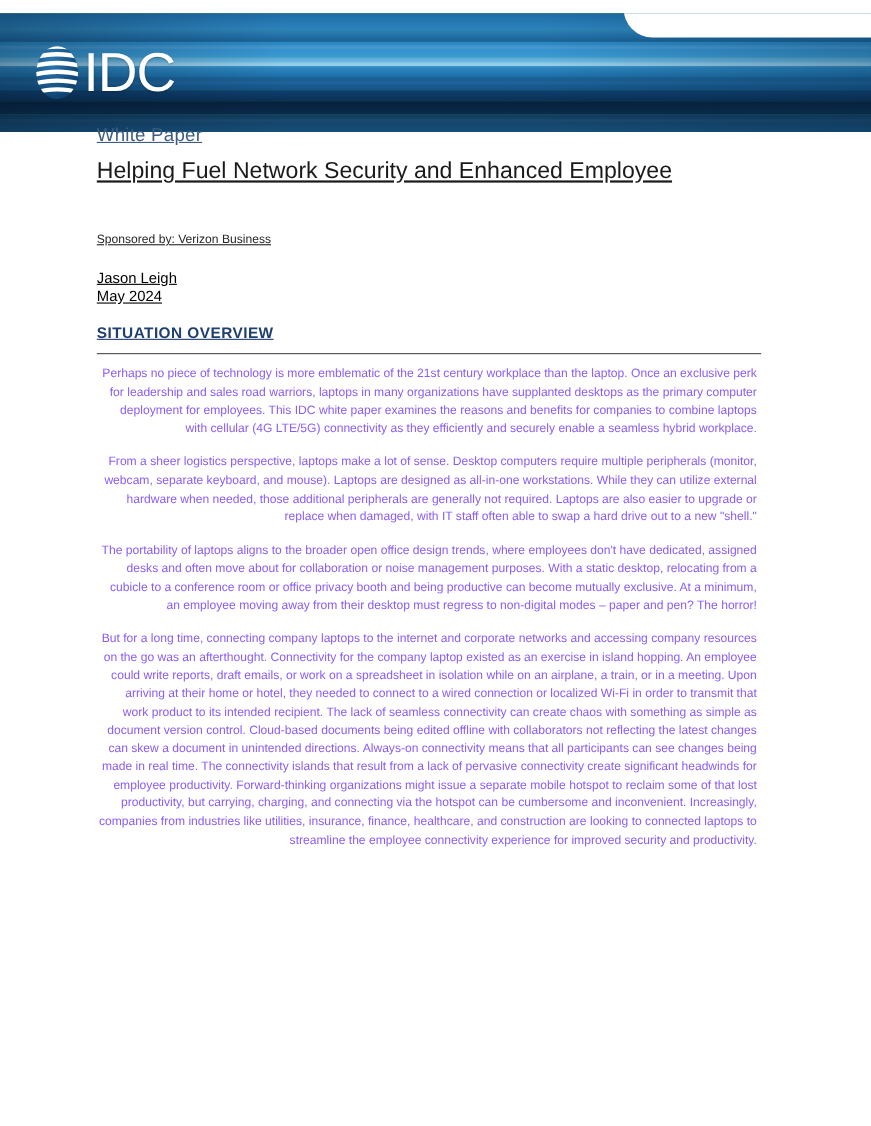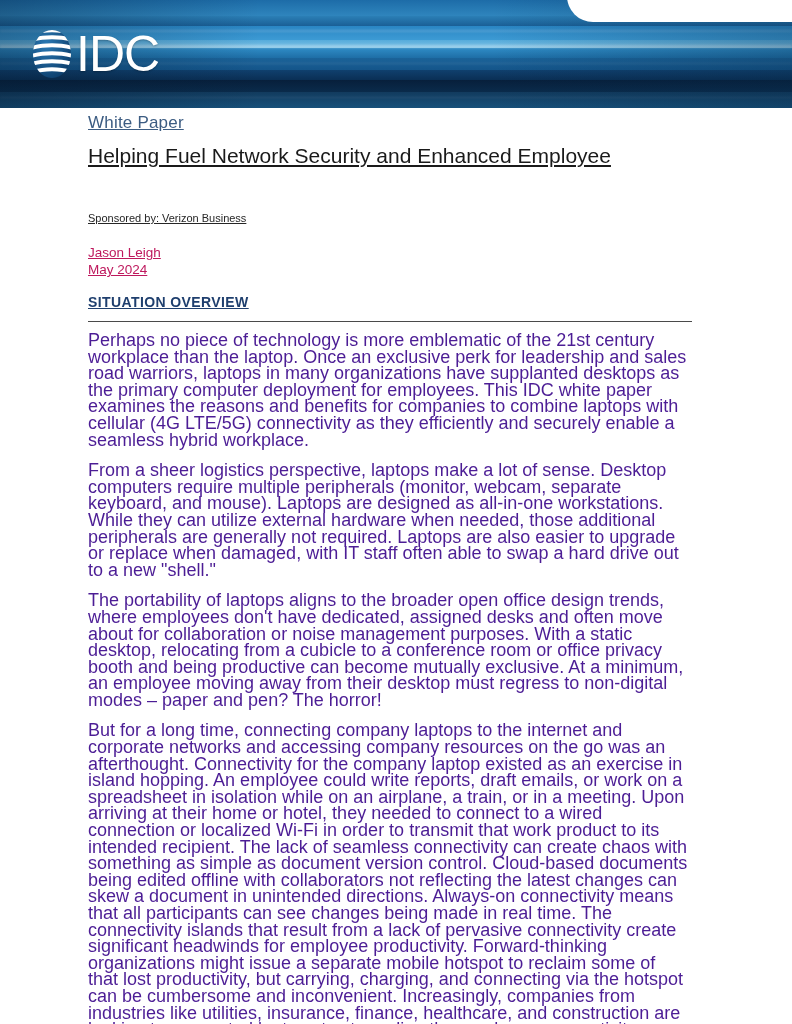--- a/index.html
+++ b/index.html
@@ -11,21 +11,21 @@
     width: 792px;
     height: 1024px;
     position: relative;
     font-family: "Liberation Sans", sans-serif;
     overflow: hidden;
   }
 
   
   #header-banner {
     position: absolute;
-    top: 0; left: 0;
+    top: 12px; left: 0;
     width: 792px;
     height: 108px;
     overflow: hidden;
     background: #15803d;
   }
   .band {
     position: absolute;
     left: 0;
     width: 100%;
   }
@@ -130,21 +130,21 @@
 
   #sponsor-line {
     top: 104px;
     font-size: 11px;
     color: #262626;
   }
   #author-block {
     top: 136px;
     font-size: 13.5px;
     line-height: 17px;
-    color: #be185d;
+    color: #000000;
   }
   #author-block .line { display: block; }
 
   #section-heading {
     top: 186px;
     font-size: 14px;
     font-weight: bold;
     color: #1f3f6e;
     letter-spacing: 0.4px;
   }
@@ -158,24 +158,24 @@
   }
 
   #body-copy {
     position: absolute;
     left: 88px;
     top: 224px;
     width: 600px;
   }
   #body-copy p {
     margin: 0 0 14px 0;
-    font-size: 18px;
+    font-size: 11px;
     line-height: 16.6px;
-    color: #4c1d95;
-    text-align: left;
+    color: #8b5cf6;
+    text-align: right;
   }
 </style>
 </head>
 <body>
 
 <div id="header-banner">
   <div class="band b1"></div>
   <div class="band b2"></div>
   <div class="band b3"></div>
   <div class="band b4"></div>

